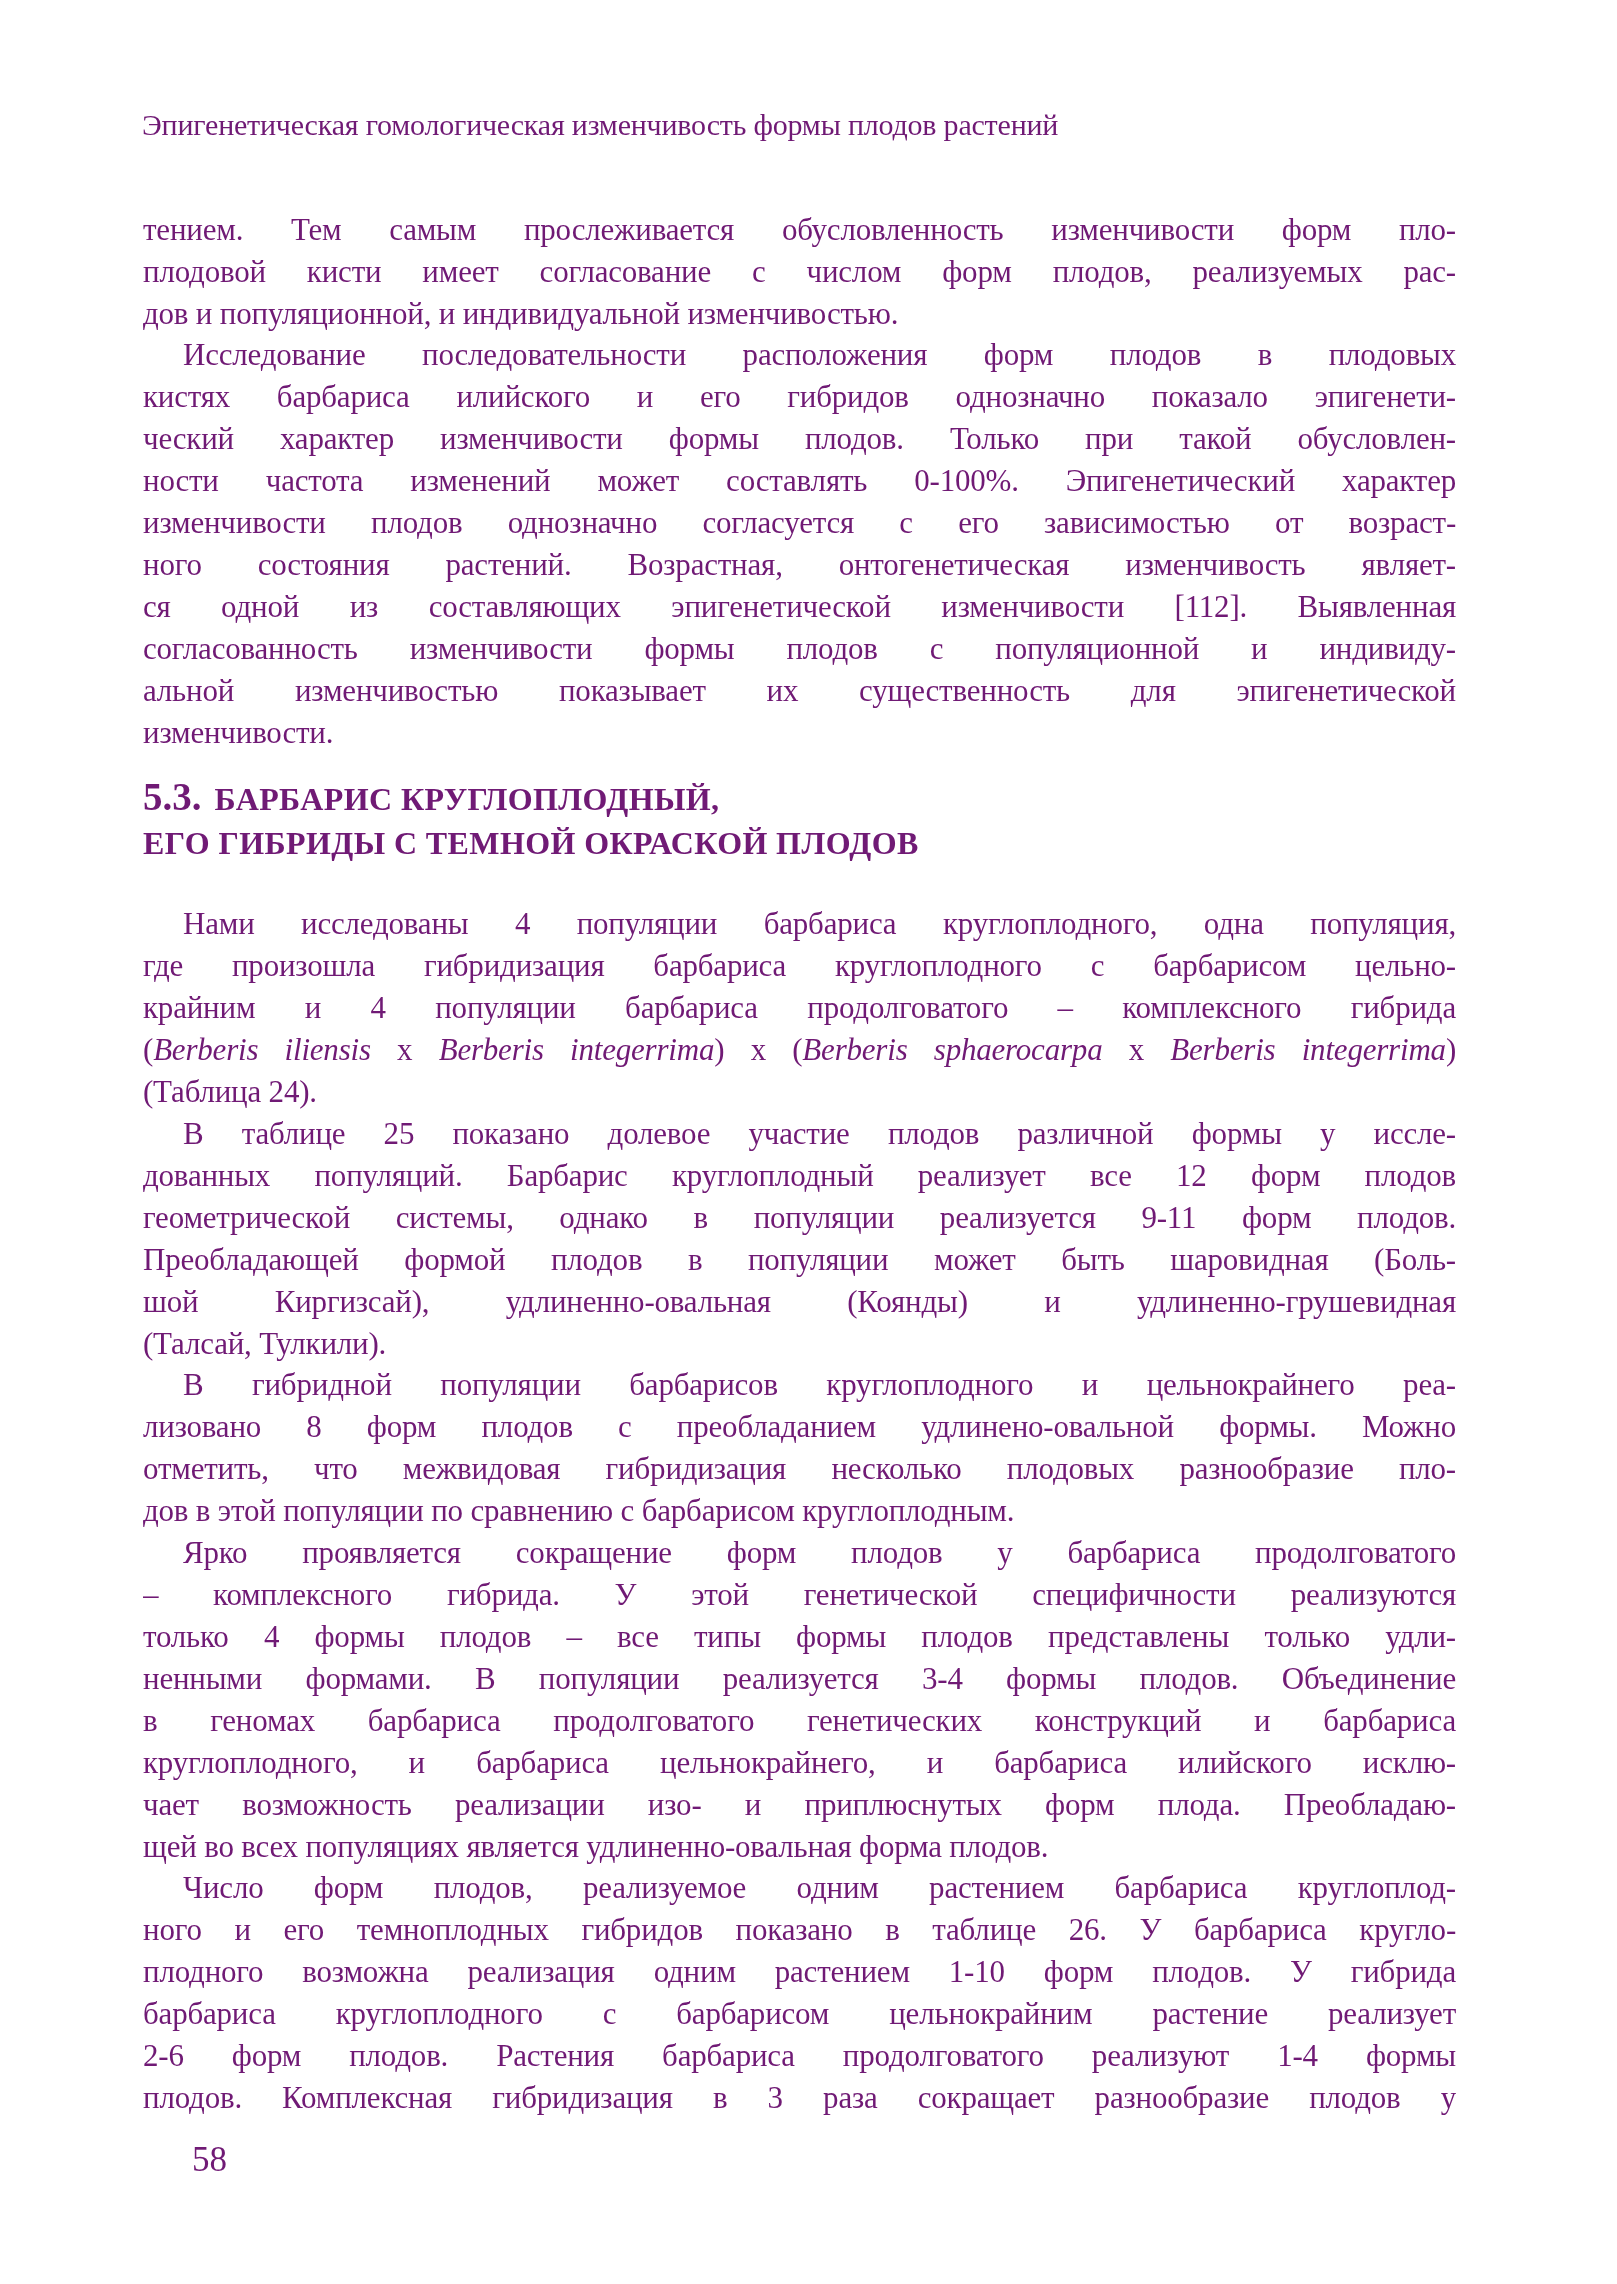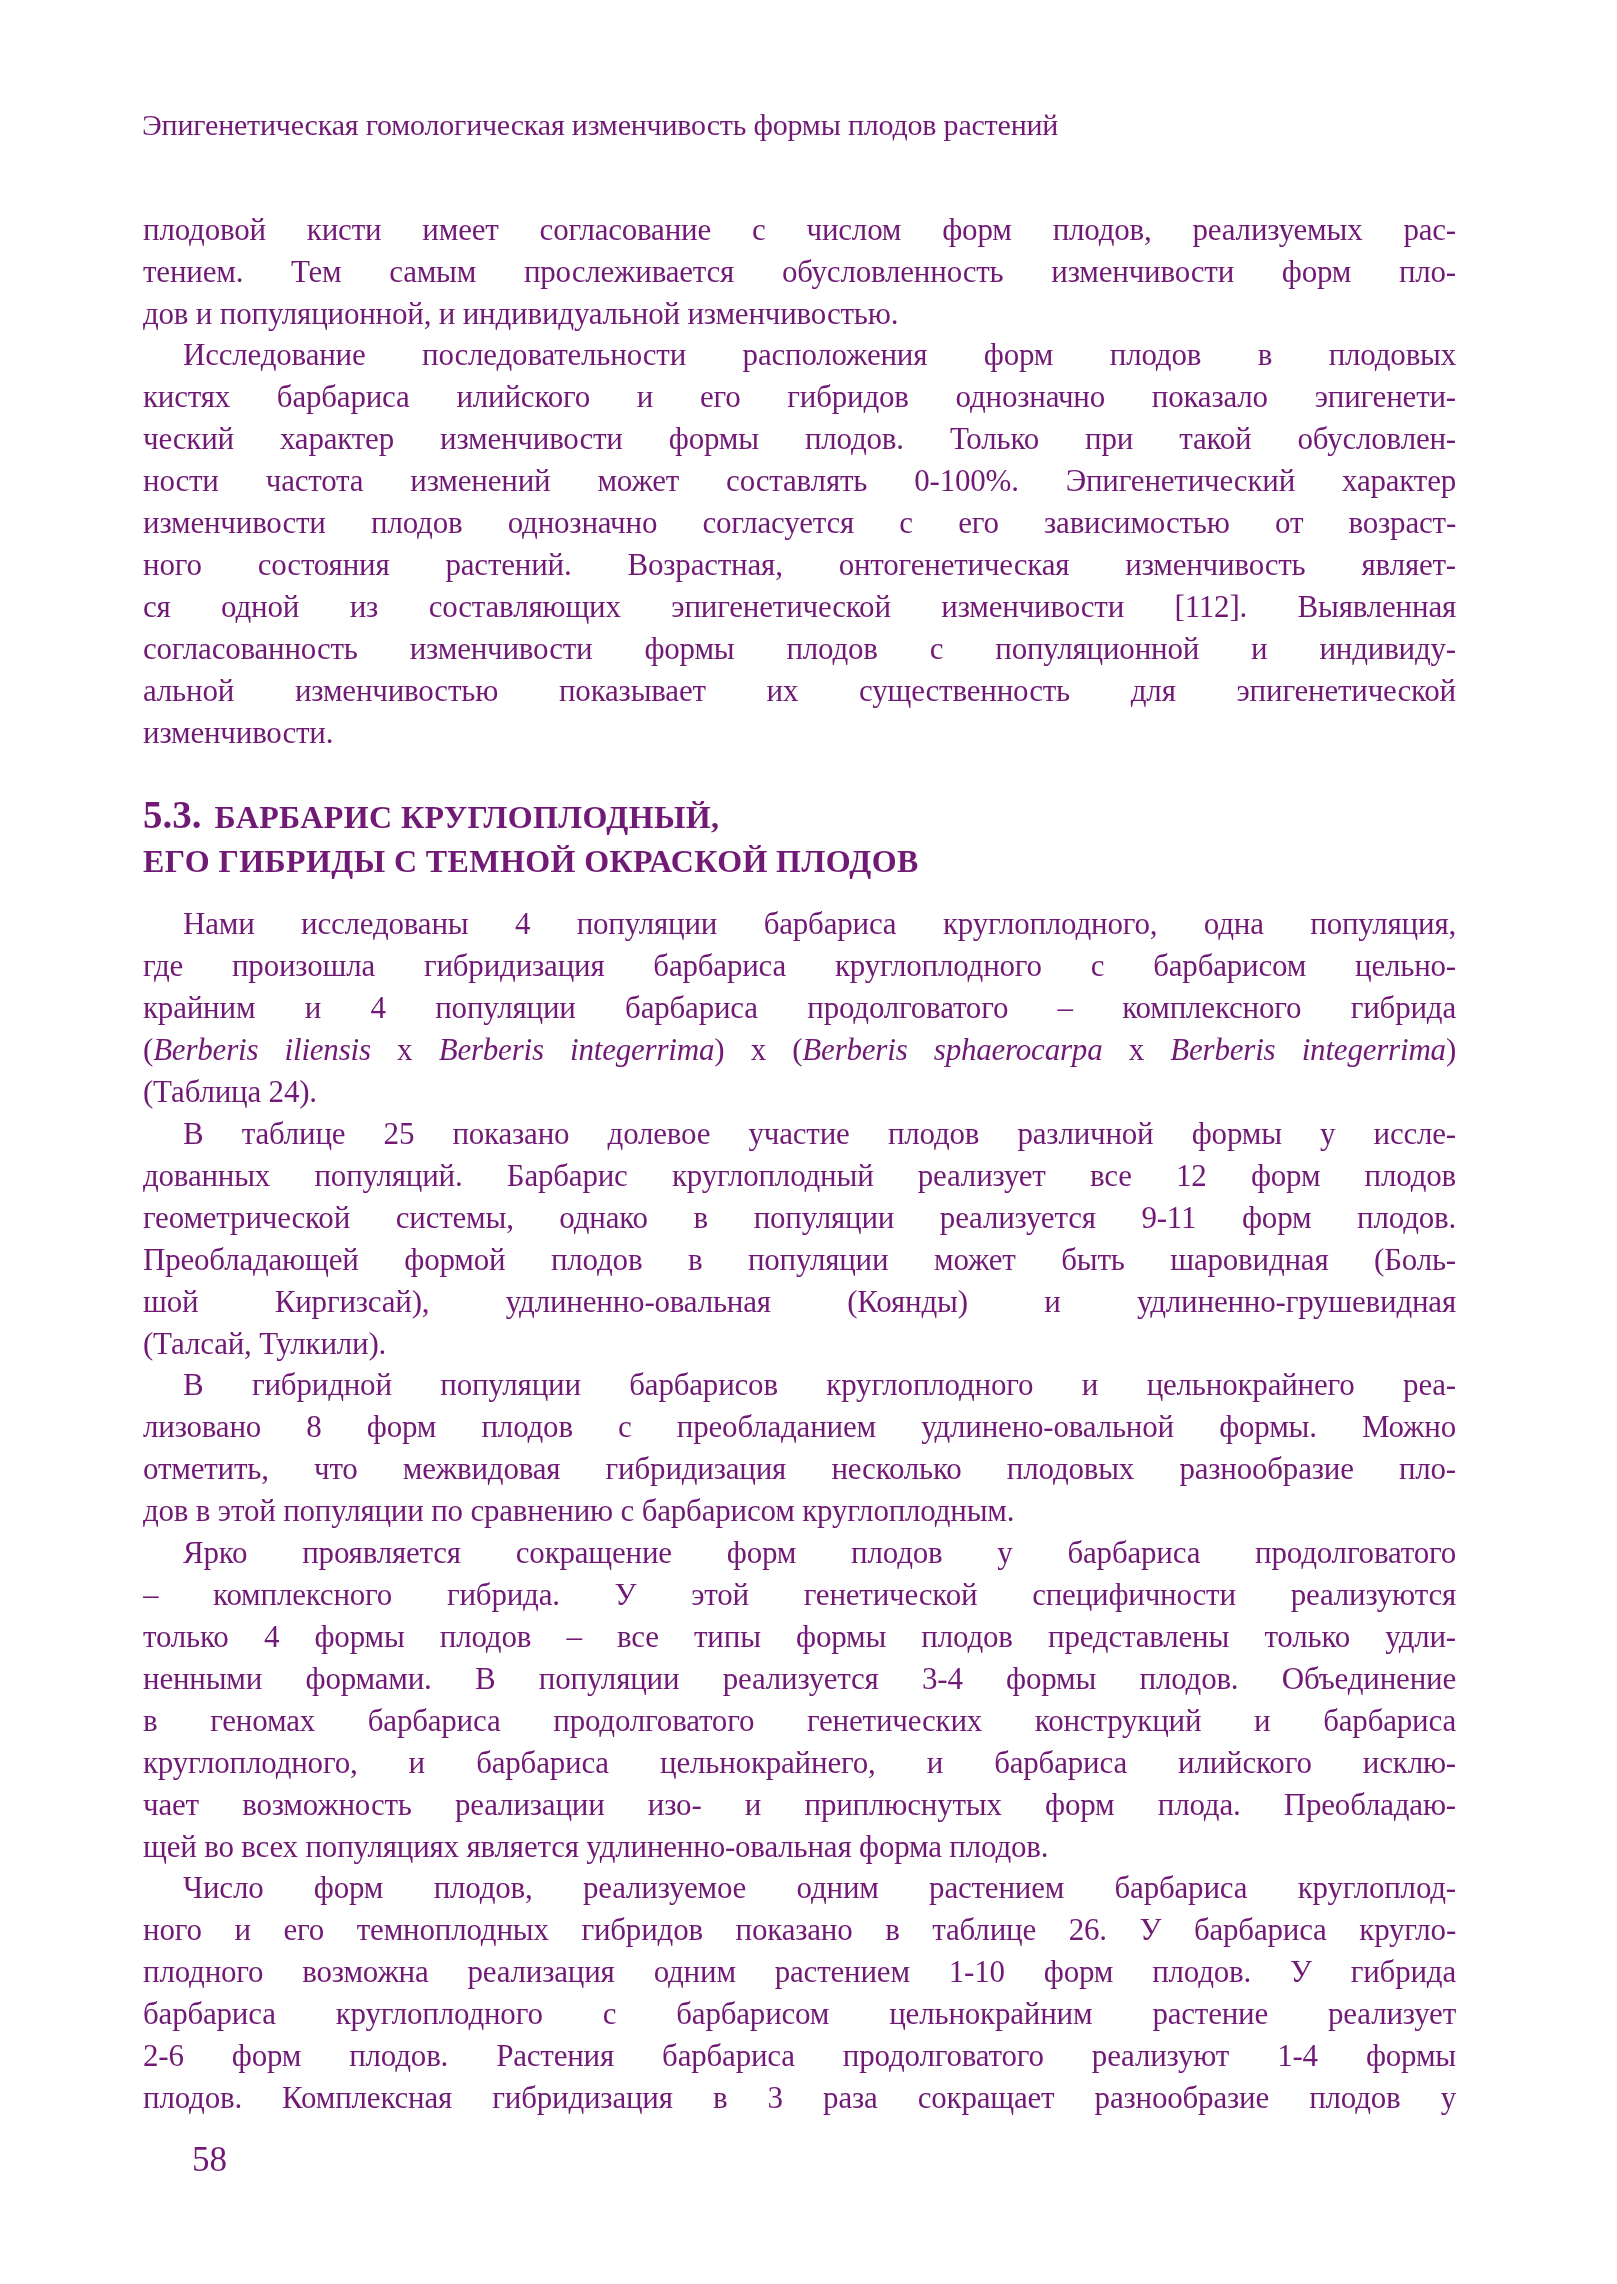--- a/index.html
+++ b/index.html
@@ -47,21 +47,20 @@
     text-align-last: left;
   }
   .line.indent { padding-left: 40px; }
   .it { font-style: italic; }
   .heading {
     position: absolute;
     left: 143px;
     top: 775px;
     width: 1370px;
     font-weight: bold;
-    margin-top: 18px;
   }
   .h-line {
     font-size: 32px;
     line-height: 44px;
     letter-spacing: 0.4px;
     white-space: nowrap;
   }
   .h-num {
     font-size: 39px;
     margin-right: 13px;
@@ -84,22 +83,22 @@
 
   <div class="heading">
     <div class="h-line">
       <span class="h-num">5.3.</span><span>БАРБАРИС КРУГЛОПЛОДНЫЙ,</span>
     </div>
     <div class="h-line">ЕГО ГИБРИДЫ С ТЕМНОЙ ОКРАСКОЙ ПЛОДОВ</div>
   </div>
 
   <div class="body-text">
       <div class="para" style="top: 209px;">
+        <div class="line">тением. Тем самым прослеживается обусловленность изменчивости форм пло-</div>
         <div class="line">плодовой кисти имеет согласование с числом форм плодов, реализуемых рас-</div>
-        <div class="line">тением. Тем самым прослеживается обусловленность изменчивости форм пло-</div>
         <div class="line lastline">дов и популяционной, и индивидуальной изменчивостью.</div>
       </div>
       <div class="para" style="top: 334px;">
         <div class="line indent">Исследование последовательности расположения форм плодов в плодовых</div>
         <div class="line">кистях барбариса илийского и его гибридов однозначно показало эпигенети-</div>
         <div class="line">ческий характер изменчивости формы плодов. Только при такой обусловлен-</div>
         <div class="line">ности частота изменений может составлять 0-100%. Эпигенетический характер</div>
         <div class="line">изменчивости плодов однозначно согласуется с его зависимостью от возраст-</div>
         <div class="line">ного состояния растений. Возрастная, онтогенетическая изменчивость являет-</div>
         <div class="line">ся одной из составляющих эпигенетической изменчивости [112]. Выявленная</div>

